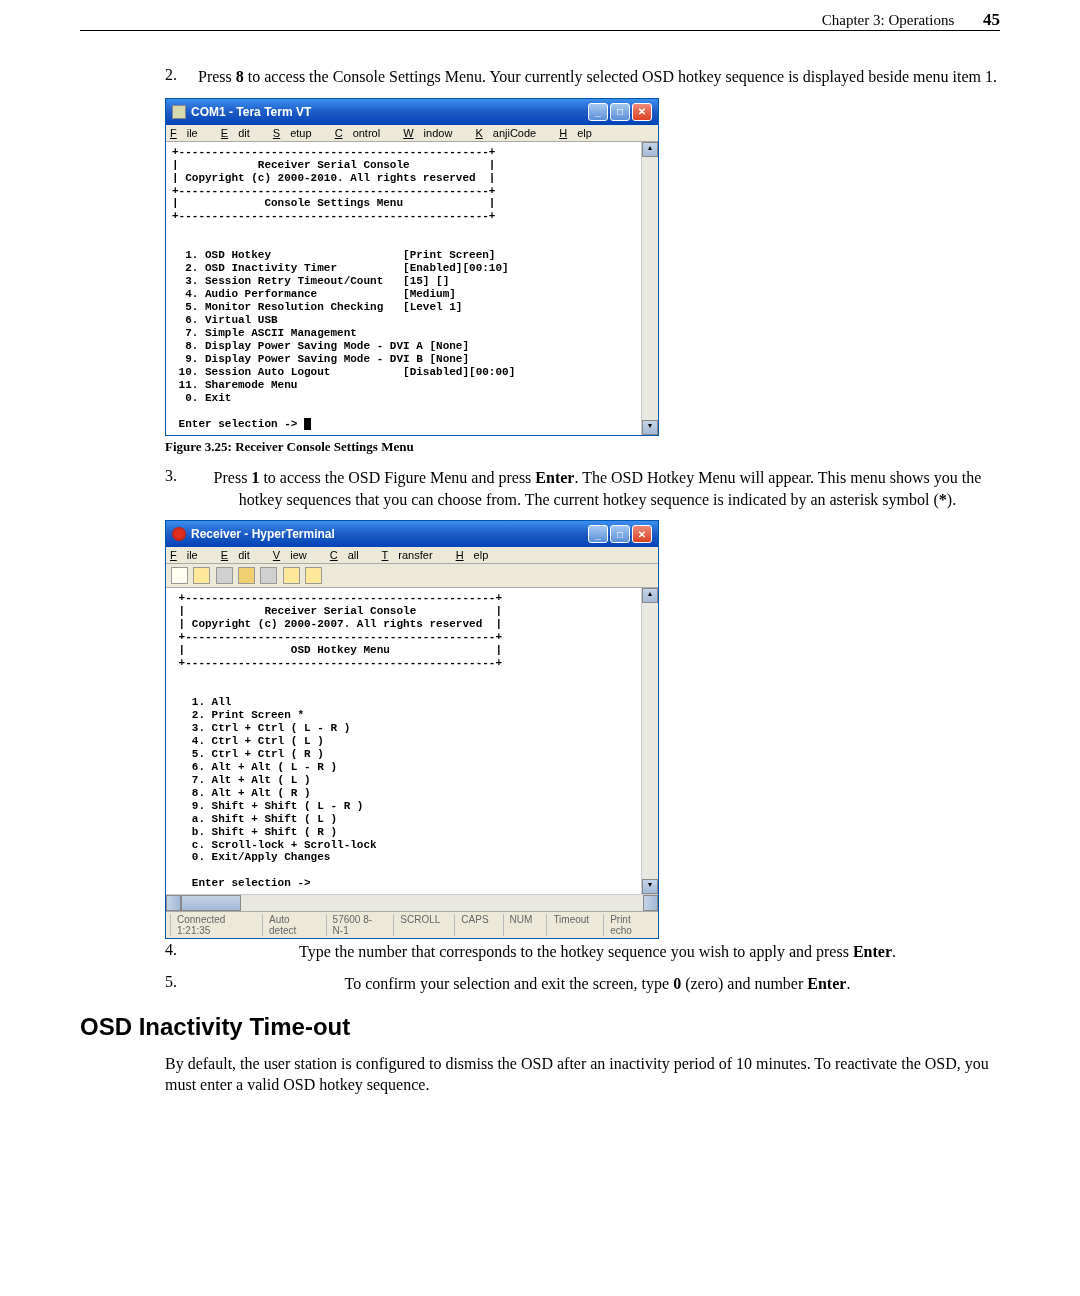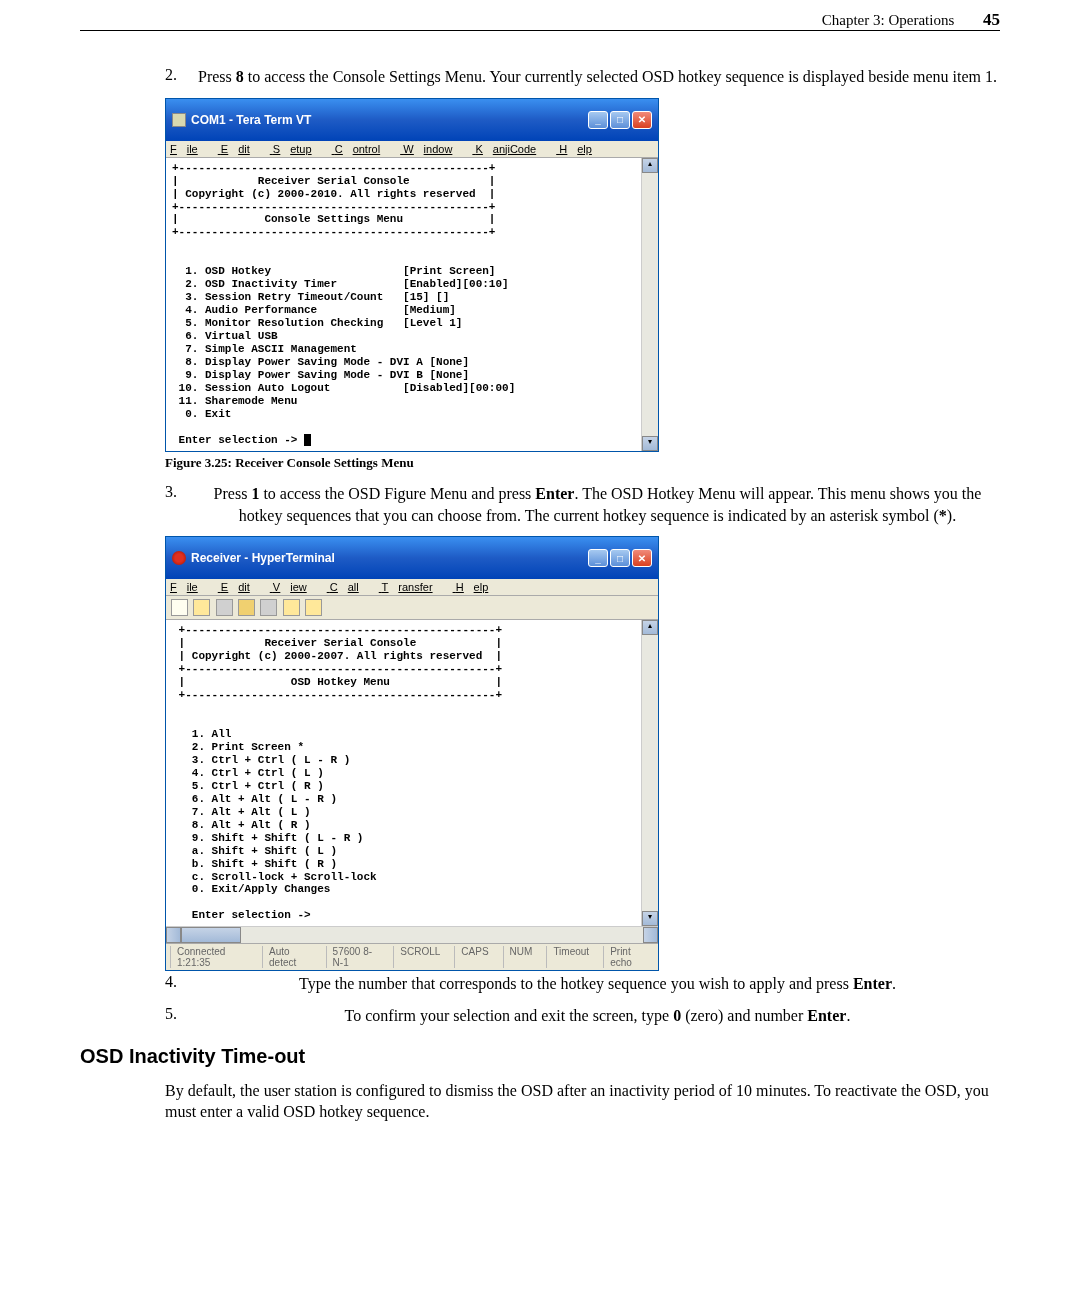--- a/index.html
+++ b/index.html
@@ -34,39 +34,39 @@
     .numbered-item .text { flex: 1; line-height: 1.35; text-align: center; }
     .bold { font-weight: bold; }
     .figure-label {
       font-family: Liberation Serif, serif;
       font-size: 13px;
       font-weight: bold;
       margin: 3px 0 12px 0;
     }
     .h2-heading {
       font-family: Arial, sans-serif;
-      font-size: 20px;
+      font-size: 24px;
       font-weight: bold;
       margin: 18px 0 12px -85px;
     }
     .body-text { line-height: 1.35; }
     
     .tera-window {
       width: 494px;
       border: 1px solid #0055aa;
       margin-bottom: 2px;
       background: #fff;
       font-family: Tahoma, sans-serif;
     }
     .titlebar {
       background: linear-gradient(to bottom, #3a8ff0 0%, #1e5bc5 50%, #0043b7 100%);
       color: #fff;
       font-size: 12px;
       font-weight: bold;
-      padding: 12px 6px;
+      padding: 4px 6px;
       display: flex;
       align-items: center;
       justify-content: space-between;
     }
     .titlebar-left { display: flex; align-items: center; gap: 5px; }
     .win-icon {
       width: 14px; height: 14px; background: #d8d8b0; border: 1px solid #888;
     }
     .win-btns { display: flex; gap: 2px; }
     .win-btn {
@@ -78,21 +78,20 @@
       display: flex; align-items: center; justify-content: center;
       color: #fff; font-weight: bold;
     }
     .win-btn.close { background: linear-gradient(to bottom, #f08a7a, #d94020); }
     .menubar {
       background: #ece9d8;
       padding: 2px 4px;
       font-size: 11px;
       color: #000;
       border-bottom: 1px solid #aaa;
-      text-decoration: underline;
     }
     .menubar span { margin-right: 10px; }
     .menubar .u { text-decoration: underline; }
     .toolbar {
       background: #ece9d8;
       padding: 3px 5px;
       border-bottom: 1px solid #aaa;
       font-size: 12px;
     }
     .tb-icon {

